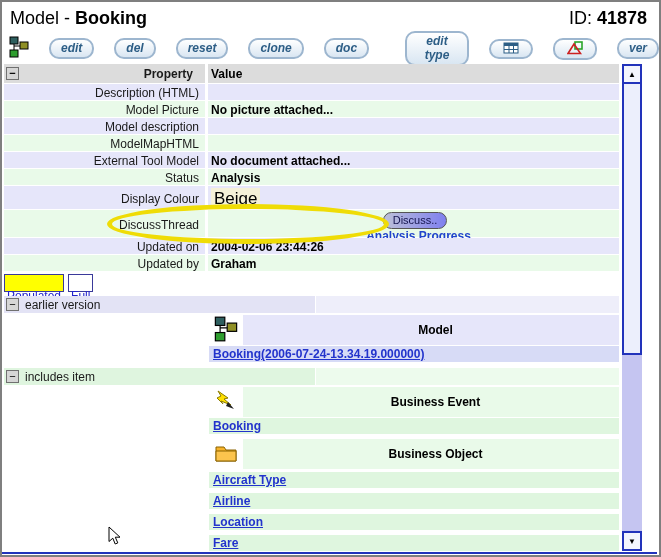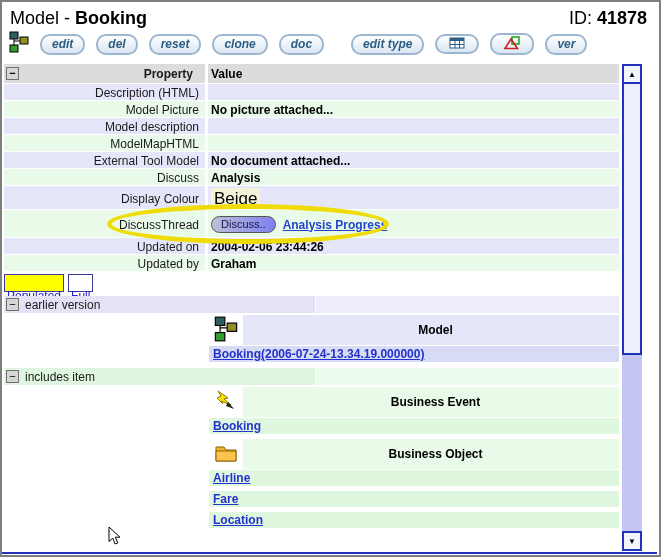--- a/index.html
+++ b/index.html
@@ -5,21 +5,21 @@
   * { margin:0; padding:0; box-sizing:border-box; }
   body { background:#fff; font-family:"Liberation Sans", sans-serif; }
   .window {
     position:relative; width:661px; height:557px;
     border:2px solid #7f7f7f; background:#fff; overflow:hidden;
   }
   
   .titlebar { position:absolute; top:6px; left:8px; right:12px;
     display:flex; justify-content:space-between; font-size:18px; color:#000; }
   .title-name, .id-value { font-weight:bold; }
-  .toolbar { position:absolute; top:29px; left:7px; display:flex; align-items:center; gap:11px; }
+  .toolbar { position:absolute; top:29px; left:7px; display:flex; align-items:center; gap:20px; }
   .tbtn {
     border:2px solid #9db6cf; border-radius:10px;
     background:linear-gradient(#ffffff,#d9e6f2);
     color:#2d5e86; font-style:italic; font-weight:bold; font-size:12px;
     padding:1px 10px 2px; cursor:pointer; font-family:"Liberation Sans", sans-serif;
     line-height:14px;
   }
   .tbtn.iconbtn { padding:1px 12px 0; }
   .gap-before { margin-left:16px; }
   
@@ -30,21 +30,21 @@
   .hdr .pcell-prop, .hdr .pcell-val { background:#dcdcdc; font-weight:bold; height:19px; padding-top:3px; }
   .hdr .pcell-prop { display:flex; align-items:center; padding-top:0; }
   .hdr-label { flex:1; text-align:right; padding-right:6px; }
   .r-lav { background:#e6e6fa; }
   .r-grn { background:#e9fae9; }
   .row-display .pcell-prop, .row-display .pcell-val { height:23px; }
   .row-display .pcell-prop { padding-top:6px; }
   .beige-swatch { font-size:17px; font-weight:normal; background:#f5f1d8; padding:0 3px; line-height:21px; display:inline-block; }
   .row-discuss .pcell-prop, .row-discuss .pcell-val { height:27px; }
   .row-discuss .pcell-prop { padding-top:8px; }
-  .row-discuss .pcell-val { display:flex; align-items:center; }
+  .row-discuss .pcell-val { display:flex; align-items:center;flex-direction:column; }
   .discuss-btn {
     background:linear-gradient(90deg,#bcc0d8,#7f80ef);
     border:1px solid #555; border-radius:9px; color:#14144e;
     font-size:11px; padding:1px 9px 2px; cursor:pointer;
     font-family:"Liberation Sans", sans-serif;
   }
   .progress-link { margin-left:7px; font-weight:bold; color:#2244cc; text-decoration:underline; cursor:pointer; }
   .minusbox {
     width:13px; height:13px; border:1px solid #707070; background:#d6d6d6;
     font-size:11px; line-height:10px; text-align:center; color:#000;
@@ -160,21 +160,21 @@
     </div>
     <div class="prow">
       <div class="pcell-prop r-grn">ModelMapHTML</div>
       <div class="pcell-val r-grn"></div>
     </div>
     <div class="prow">
       <div class="pcell-prop r-lav">External Tool Model</div>
       <div class="pcell-val r-lav">No document attached...</div>
     </div>
     <div class="prow">
-      <div class="pcell-prop r-grn">Discuss</div>
+      <div class="pcell-prop r-grn">Status</div>
       <div class="pcell-val r-grn">Analysis</div>
     </div>
     <div class="prow row-display">
       <div class="pcell-prop r-lav">Display Colour</div>
       <div class="pcell-val r-lav">
         <span class="beige-swatch">Beige</span>
       </div>
     </div>
     <div class="prow row-discuss">
       <div class="pcell-prop r-grn">DiscussThread</div>
@@ -248,28 +248,31 @@
       <div class="icon-cell">
         <span>
           <svg width="22" height="18" viewBox="0 0 22 18">
             <path d="M1 3 h8 l2 3 h10 v11 h-20 z" fill="#f7b32b" stroke="#8a6200"></path>
             <path d="M1 7 h20 v10 h-20 z" fill="#fcc44d" stroke="#8a6200"></path>
           </svg>
         </span>
       </div>
       <div class="type-cell tc-grn">Business Object</div>
     </div>
+    <div class="linkrow lr-grn" style="margin-top:3px;">
+      <a>Aircraft Type</a>
+    </div>
     <div class="linkrow lr-grn">
       <a>Airline</a>
     </div>
     <div class="linkrow lr-grn">
+      <a>Location</a>
+    </div>
+    <div class="linkrow lr-grn">
       <a>Fare</a>
-    </div>
-    <div class="linkrow lr-grn">
-      <a>Location</a>
     </div>
   </div>
 
   <div class="vscroll">
     <div class="sb-btn">▲</div>
     <div class="sb-thumb"></div>
     <div class="sb-track"></div>
     <div class="sb-btn">▼</div>
   </div>
 

